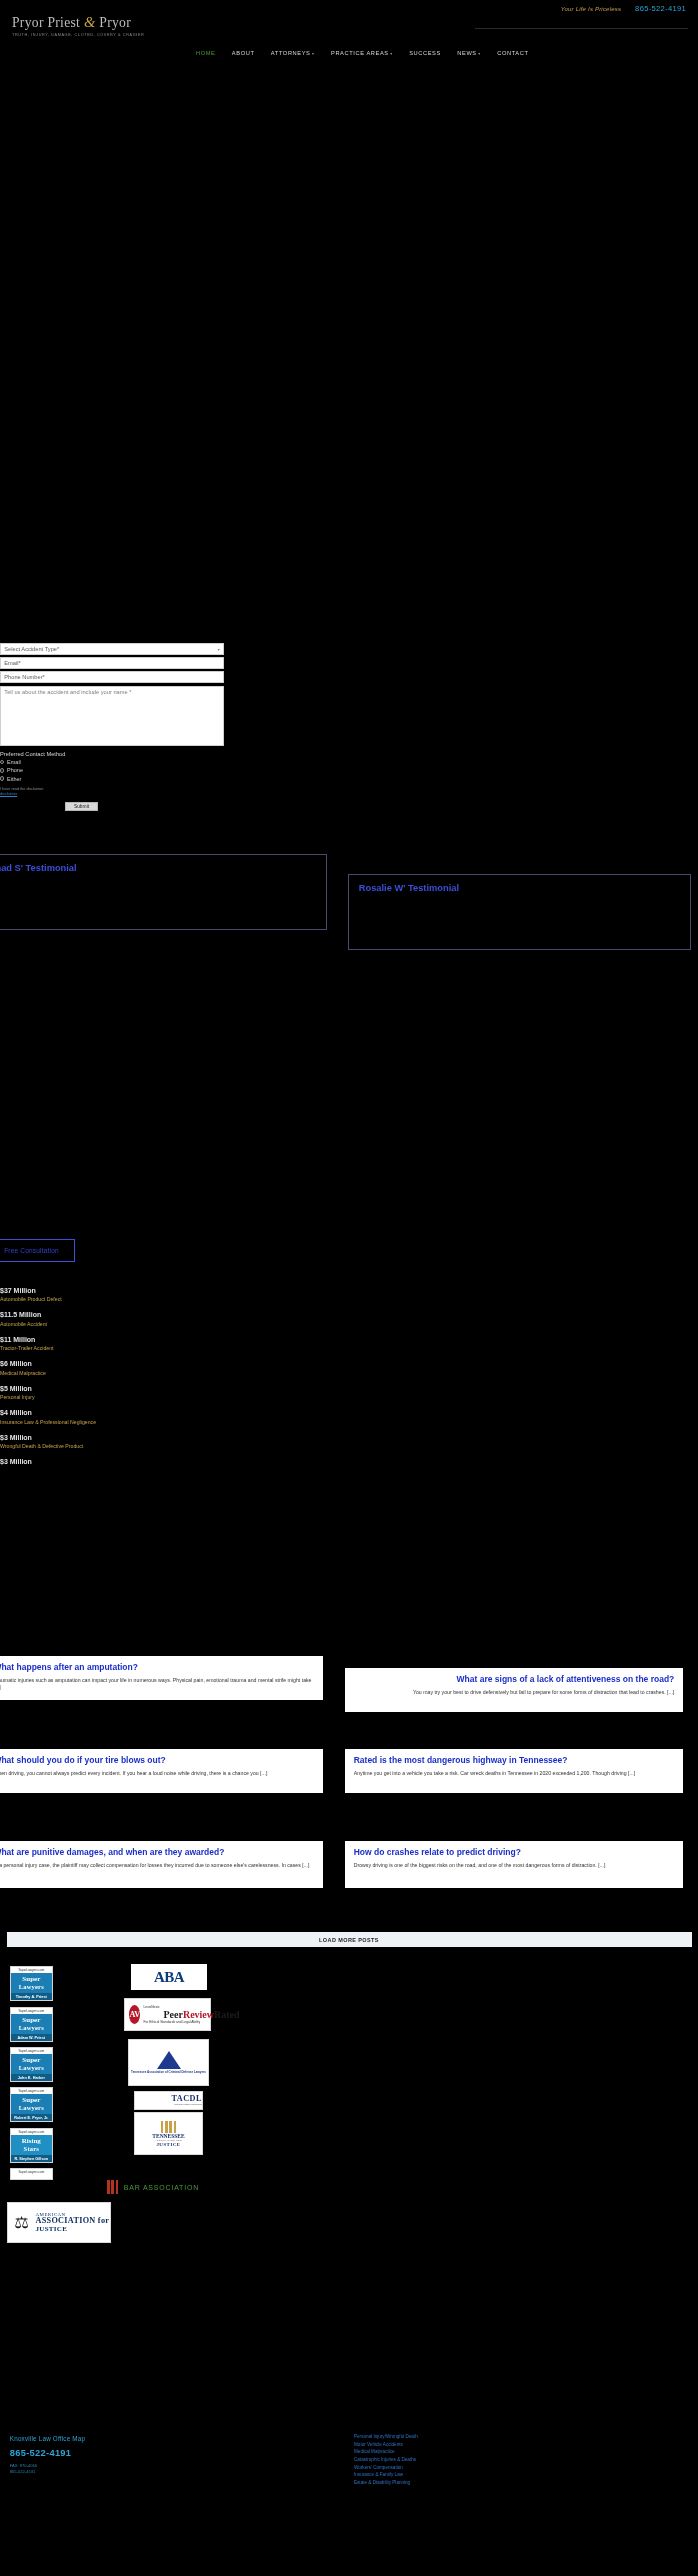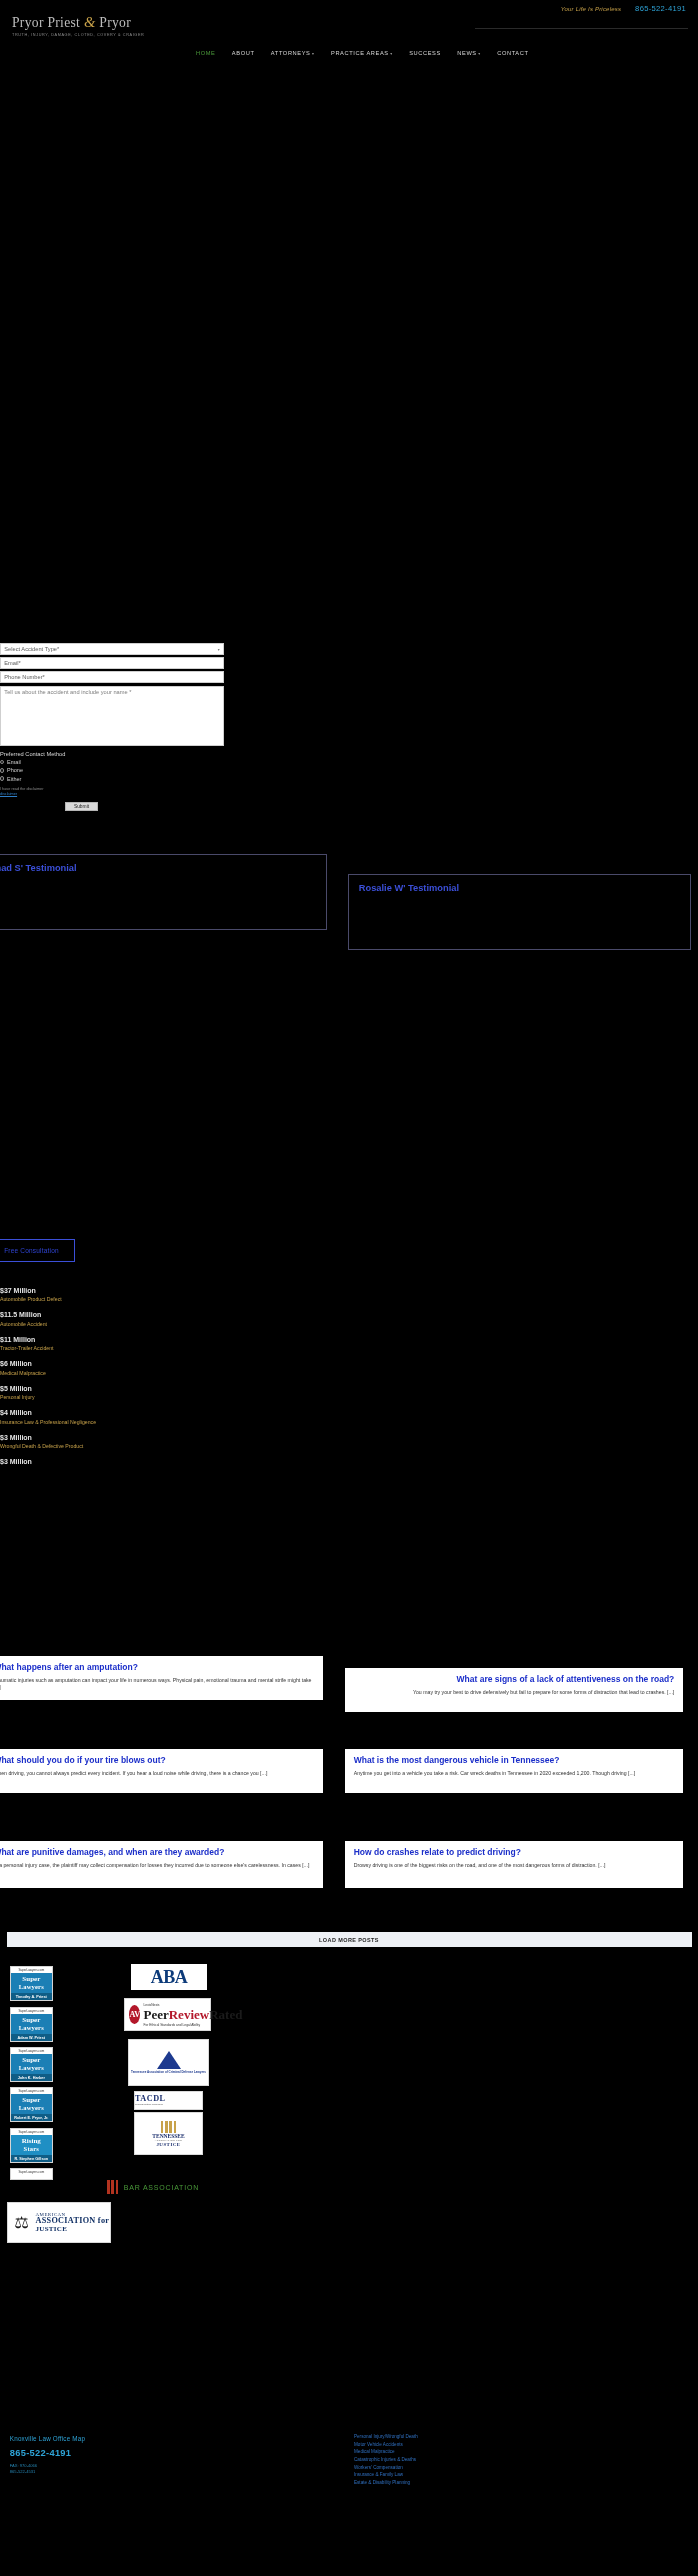--- a/index.html
+++ b/index.html
@@ -136,51 +136,51 @@
   .sl-blue .sl-sup { font-size:7px; font-weight:bold; font-family:"Liberation Serif", serif; }
   .sl-blue .sl-law { font-size:6.5px; font-weight:bold; font-family:"Liberation Serif", serif; letter-spacing:0.2px; }
   .sl-name { background:#0f5d86; color:#fff; font-size:3.8px; text-align:center; padding:1.6px 0; font-weight:bold; }
   .sl-badge.rising .sl-blue { background:#1f8fc4; }
 
   .aba {
     position:absolute; left:131px; top:0; width:76px; height:26px;
     background:#fff; display:flex; align-items:center; justify-content:center;
   }
   .aba-txt {
-    font-family:"Liberation Serif", serif; font-weight:bold; font-size:18px;
+    font-family:"Liberation Serif", serif; font-weight:bold; font-size:15px;
     color:#0d3b7a; letter-spacing:-0.5px;
   }
   .av {
     position:absolute; left:124px; top:34px; width:87px; height:33px;
     background:#fff; border:0.5px solid #d8d8d8; display:flex; align-items:center;
   }
   .av-circle {
     width:18.5px; height:18.5px; border-radius:50%; background:#b3172a; color:#fff;
     font-size:8.2px; font-weight:bold; display:flex; align-items:center; justify-content:center;
     margin:0 3.3px 0 4.4px; font-family:"Liberation Serif", serif;
   }
   .av-right { font-size:3.3px; color:#333; }
-  .av-right .prr { font-size:13px; font-weight:bold; color:#1b1b1b; font-family:"Liberation Serif", serif; }
+  .av-right .prr { font-size:10px; font-weight:bold; color:#1b1b1b; font-family:"Liberation Serif", serif;margin-left:20px; }
   .av-right .prr i { color:#b3172a; font-style:normal; }
 
   .tacdl-seal {
     position:absolute; left:128px; top:75px; width:81px; height:47px;
     background:#fff; border:0.5px solid #dadada; display:flex; flex-direction:column;
     align-items:center; justify-content:center;
   }
   .seal-tri {
     width:0;height:0;border-left:12px solid transparent;border-right:12px solid transparent;
     border-bottom:18.5px solid #1d3a8f;
   }
   .seal-cap { font-size:3px; color:#1d3a8f; font-weight:bold; text-align:center; margin-top:1.6px; }
 
   .tacdl-bar {
     position:absolute; left:134px; top:127px; width:69px; height:18.5px;
     background:#fff; border:0.5px solid #dadada; display:flex; flex-direction:column;
-    align-items:flex-start; justify-content:center;
+    align-items:flex-end; justify-content:center;
   }
   .tacdl-bar .t1 { font-family:"Liberation Serif", serif; font-size:8.2px; font-weight:bold; color:#1b2f6e; letter-spacing:0.5px; }
   .tacdl-bar .t2 { font-size:2.5px; color:#555; }
 
   .tji {
     position:absolute; left:134px; top:148px; width:69px; height:43px;
     background:#fff; border:0.5px solid #dadada;
     display:flex; flex-direction:column; align-items:center; justify-content:center;
   }
   .tji-cols { display:flex; gap:1.6px; align-items:flex-end; }
@@ -327,21 +327,21 @@
   <div class="blog-card" style="left:345px; top:12px; width:338px; height:44px;text-align:right;">
     <div class="blog-title">What are signs of a lack of attentiveness on the road?</div>
     <div class="blog-ex">You may try your best to drive defensively but fail to prepare for some forms of distraction that lead to crashes. [...]</div>
   </div>
 
   <div class="blog-card" style="left:-15.3px; top:93px; width:338px; height:44px;">
     <div class="blog-title">What should you do if your tire blows out?</div>
     <div class="blog-ex">When driving, you cannot always predict every incident. If you hear a loud noise while driving, there is a chance you [...]</div>
   </div>
   <div class="blog-card" style="left:345px; top:93px; width:338px; height:44px;">
-    <div class="blog-title">What is the most dangerous vehicle in Tennessee?</div>
+    <div class="blog-title">Rated is the most dangerous highway in Tennessee?</div>
     <div class="blog-ex">Anytime you get into a vehicle you take a risk. Car wreck deaths in Tennessee in 2020 exceeded 1,200. Though driving [...]</div>
   </div>
 
   <div class="blog-card" style="left:-15.3px; top:185px; width:338px; height:47px;">
     <div class="blog-title">What are punitive damages, and when are they awarded?</div>
     <div class="blog-ex">In a personal injury case, the plaintiff may collect compensation for losses they incurred due to someone else's carelessness. In cases [...]</div>
   </div>
   <div class="blog-card" style="left:345px; top:185px; width:338px; height:47px;">
     <div class="blog-title">How do crashes relate to predict driving?</div>
     <div class="blog-ex">Drowsy driving is one of the biggest risks on the road, and one of the most dangerous forms of distraction. [...]</div>

